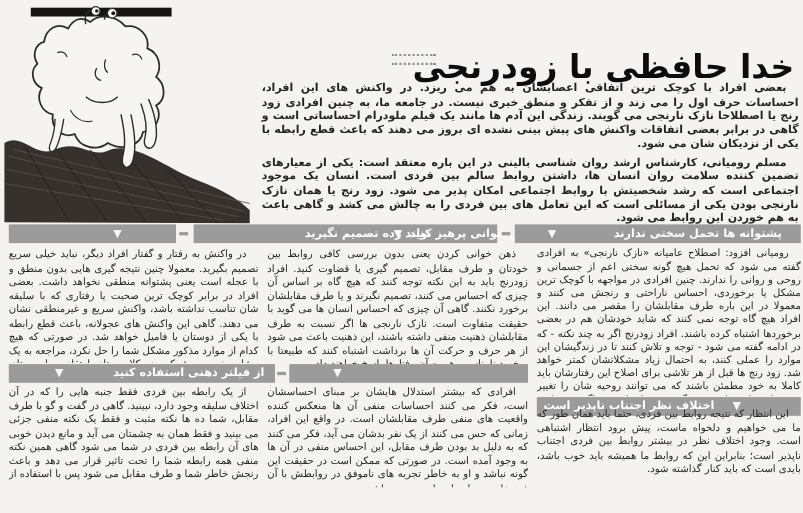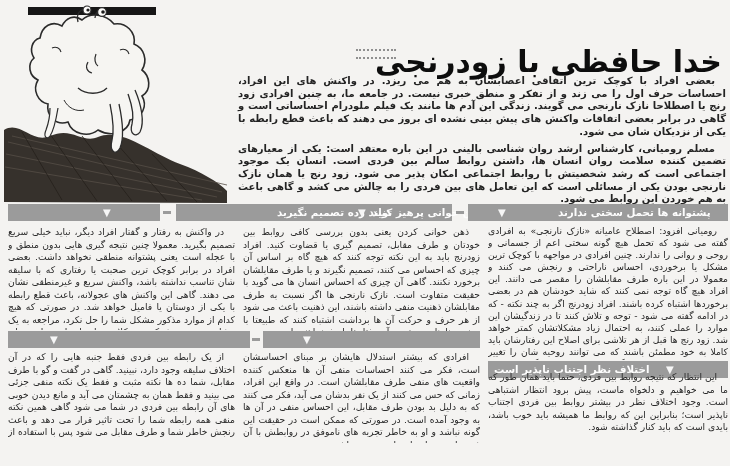--- a/index.html
+++ b/index.html
@@ -113,20 +113,21 @@
   <span class="arrow" style="left:30px">▼</span>
   <span class="bar-title" style="left:90px">پشتوانه ها تحمل سختی ندارند</span>
 </div>
 
 <p class="sec sec0">در واکنش به رفتار و گفتار افراد دیگر، نباید خیلی سریع تصمیم بگیرید. معمولا چنین نتیجه گیری هایی بدون منطق و با عجله است یعنی پشتوانه منطقی نخواهد داشت. بعضی افراد در برابر کوچک ترین صحبت یا رفتاری که با سلیقه شان تناسب نداشته باشد، واکنش سریع و غیرمنطقی نشان می دهند. گاهی این واکنش های عجولانه، باعث قطع رابطه با یکی از دوستان یا فامیل خواهد شد. در صورتی که هیچ کدام از موارد مذکور مشکل شما را حل نکرد، مراجعه به یک مشاور خوب و شرکت در کلاس های ارتقای مهارت های روابط بین فردی می تواند به شما برای حل این مشکل کمک زیادی کند.</p>
 <p class="sec sec1">ذهن خوانی کردن یعنی بدون بررسی کافی روابط بین خودتان و طرف مقابل، تصمیم گیری یا قضاوت کنید. افراد زودرنج باید به این نکته توجه کنند که هیچ گاه بر اساس آن چیزی که احساس می کنند، تصمیم نگیرند و یا طرف مقابلشان برخورد نکنند. گاهی آن چیزی که احساس انسان ها می گوید با حقیقت متفاوت است. نازک نارنجی ها اگر نسبت به طرف مقابلشان ذهنیت منفی داشته باشند، این ذهنیت باعث می شود از هر حرف و حرکت آن ها برداشت اشتباه کنند که طبیعتا با برخورد نامناسبی هم به آن رفتارها پاسخ خواهند داد.</p>
 <p class="sec sec2">رومیانی افزود: اصطلاح عامیانه «نازک نارنجی» به افرادی گفته می شود که تحمل هیچ گونه سختی اعم از جسمانی و روحی و روانی را ندارند. چنین افرادی در مواجهه با کوچک ترین مشکل یا برخوردی، احساس ناراحتی و رنجش می کنند و معمولا در این باره طرف مقابلشان را مقصر می دانند. این افراد هیچ گاه توجه نمی کنند که شاید خودشان هم در بعضی برخوردها اشتباه کرده باشند. افراد زودرنج اگر به چند نکته - که در ادامه گفته می شود - توجه و تلاش کنند تا در زندگیشان این موارد را عملی کنند، به احتمال زیاد مشکلاتشان کمتر خواهد شد. زود رنج ها قبل از هر تلاشی برای اصلاح این رفتارشان باید کاملا به خود مطمئن باشند که می توانند روحیه شان را تغییر دهند ولی نباید برای نتیجه گیری عجول باشند و اگر چنین کنند حتما پس از مدتی، دگرگون خواهند شد.</p>
 
 <div class="bar sub-a">
   <span class="arrow" style="left:42px">▼</span>
+  <span class="bar-title" style="left:95px">از فیلتر ذهنی استفاده کنید</span>
 </div>
 <div class="dash2" style="left:252px"></div>
 <div class="bar sub-b">
   <span class="arrow" style="left:40px">▼</span>
 </div>
 
 <p class="sec sec3">از یک رابطه بین فردی فقط جنبه هایی را که در آن اختلاف سلیقه وجود دارد، نبینید. گاهی در گفت و گو با طرف مقابل، شما ده ها نکته مثبت و فقط یک نکته منفی جزئی می بینید و فقط همان به چشمتان می آید و مانع دیدن خوبی های آن رابطه بین فردی در شما می شود گاهی همین نکته منفی همه رابطه شما را تحت تاثیر قرار می دهد و باعث رنجش خاطر شما و طرف مقابل می شود پس با استفاده از فیلتر ذهنی می توانید به نقاط مثبت توجه بیشتری کنید.</p>
 <p class="sec sec4">افرادی که بیشتر استدلال هایشان بر مبنای احساسشان است، فکر می کنند احساسات منفی آن ها منعکس کننده واقعیت های منفی طرف مقابلشان است. در واقع این افراد، زمانی که حس می کنند از یک نفر بدشان می آید، فکر می کنند که به دلیل بد بودن طرف مقابل، این احساس منفی در آن ها به وجود آمده است. در صورتی که ممکن است در حقیقت این گونه نباشد و او به خاطر تجربه های ناموفق در روابطش با آن فرد خاص، به این احساس رسیده باشد.</p>
 
 <div class="bar bar-right">

